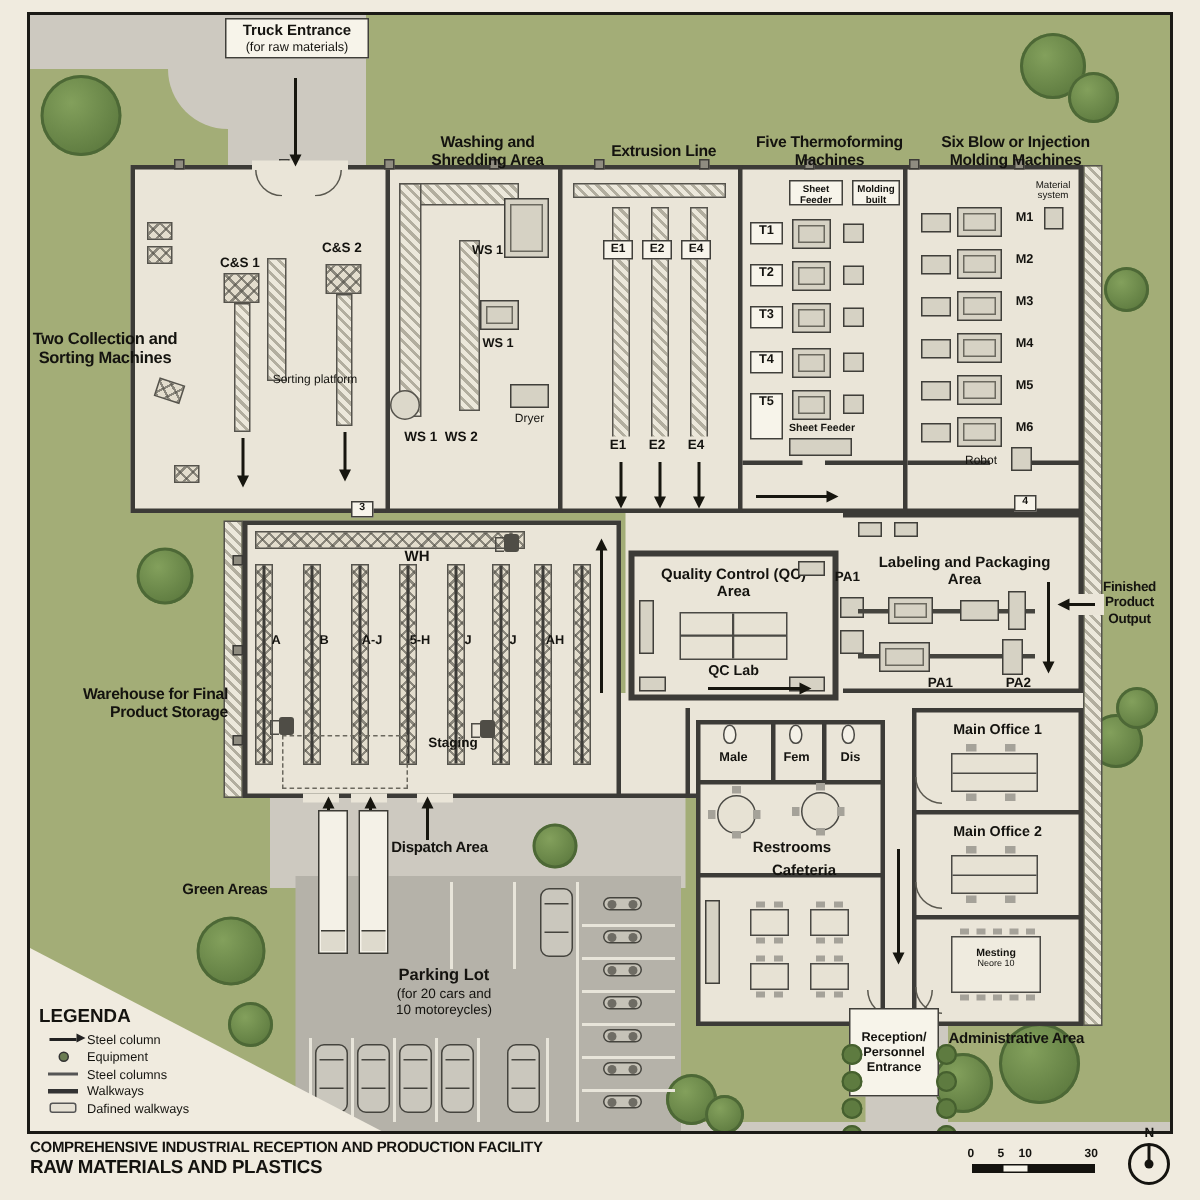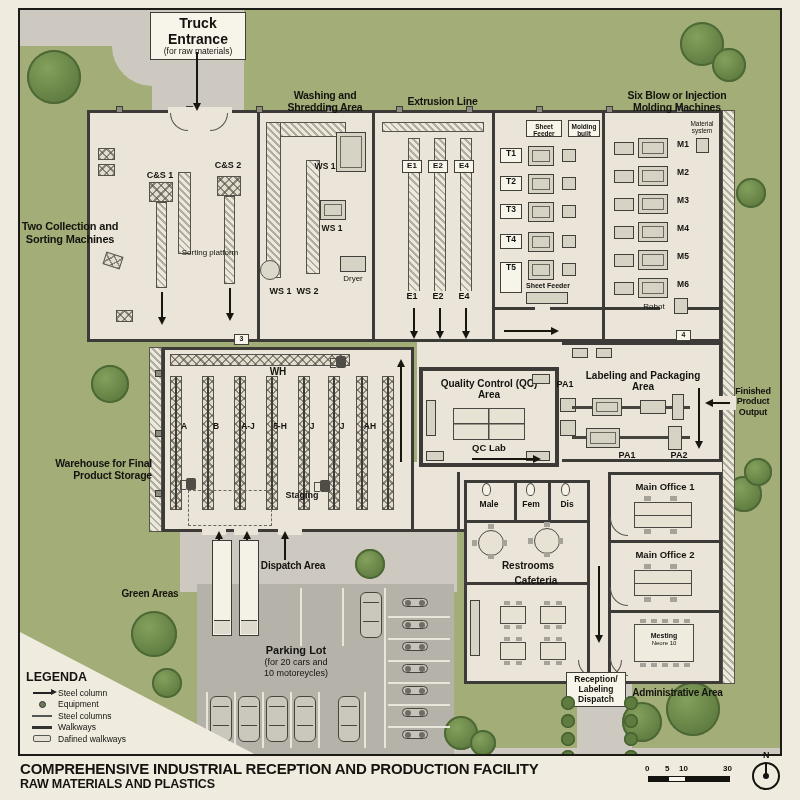--- a/index.html
+++ b/index.html
@@ -91,21 +91,21 @@
   .sym-arrow-thin{width:18px;height:1.5px;background:#222;position:relative}
   .sym-arrow-thin::after{content:"";position:absolute;right:-6px;top:-3px;border-top:3.5px solid transparent;border-bottom:3.5px solid transparent;border-left:6px solid #222}
   .sym-arrow-thick{width:18px;height:2.5px;background:#222;position:relative}
   .sym-arrow-thick::after{content:"";position:absolute;right:-7px;top:-3.5px;border-top:4.5px solid transparent;border-bottom:4.5px solid transparent;border-left:7px solid #222}
   .sym-dot{width:7px;height:7px;border-radius:50%;background:#6b7c52;border:1px solid #333}
   .sym-line-thin{width:20px;height:1.5px;background:#555}
   .sym-line-thick{width:20px;height:3.5px;background:#333}
   .sym-box-light{width:18px;height:7px;background:#e6e1d4;border:1px solid #555;border-radius:2px}
   
   #footer-title{position:absolute;left:20px;top:760px;font-weight:700;letter-spacing:-.2px}
-  #footer-title div:first-child{font-size:15px}
+  #footer-title div:first-child{font-size:10px}
   #footer-title div:last-child{font-size:12.5px}
   .tick{position:absolute;font-size:8px;font-weight:700}
   .seg{position:absolute;height:6px;border:1px solid #14130f}
   #compass{position:absolute;left:752px;top:762px;width:28px;height:28px;border:2.5px solid #14130f;border-radius:50%}
   #compass::before{content:"";position:absolute;left:50%;top:-1px;width:2.5px;height:15px;margin-left:-1.25px;background:#14130f}
   #compass::after{content:"";position:absolute;left:50%;top:50%;width:6px;height:6px;margin:-3px 0 0 -3px;border-radius:50%;background:#14130f}
 </style>
 </head>
 <body>
 
@@ -174,26 +174,27 @@
   <div class="colsq" style="left:656px;top:96px"></div>
   <div class="colsq" style="left:135px;top:360px"></div>
   <div class="colsq" style="left:135px;top:420px"></div>
   <div class="colsq" style="left:135px;top:480px"></div>
 
   <div class="floor" style="left:148px;top:97px;width:64px;height:9px"></div>
   <div class="door" style="left:150px;top:103px"></div>
   <div class="door" style="left:190px;top:103px;transform:scaleX(-1)"></div>
 
   <div class="whitebox" style="left:130px;top:2px;width:96px;padding:2px 1px">
-    <div style="font-size:14px">Truck Entrance</div>
+    <div style="font-size:10px">Truck Entrance</div>
     <div style="font-size:8.5px;font-weight:400">(for raw materials)</div>
   </div>
   <div class="arr a-v a-down" style="left:176px;top:42px;height:52px"></div>
   <div class="glabel" style="left:250px;top:80px;width:110px">Washing and Shredding Area</div>
   <div class="glabel" style="left:370px;top:86px;width:105px">Extrusion Line</div>
+  <div class="glabel" style="left:478px;top:80px;width:110px">Five Thermoforming Machines</div>
   <div class="glabel" style="left:592px;top:80px;width:130px">Six Blow or Injection Molding Machines</div>
   <div class="glabel" style="left:0;top:210px;width:100px;font-size:11px">Two Collection and Sorting Machines</div>
 
   <div class="rlabel s9" style="left:105px;top:160px;width:70px">C&amp;S 1</div>
   <div class="xhatch" style="left:129px;top:172px;width:24px;height:20px"></div>
   <div class="hatch" style="left:136px;top:192px;width:11px;height:86px"></div>
   <div class="hatch" style="left:158px;top:162px;width:13px;height:82px"></div>
   <div class="rlabel s9" style="left:173px;top:150px;width:70px">C&amp;S 2</div>
   <div class="xhatch" style="left:197px;top:166px;width:24px;height:20px"></div>
   <div class="hatch" style="left:204px;top:186px;width:11px;height:88px"></div>
@@ -393,24 +394,24 @@
     <div style="font-size:6px;line-height:1.1">Neore 10</div>
   </div>
   <div class="door" style="left:590px;top:508px"></div>
   <div class="door" style="left:590px;top:578px"></div>
   <div class="door" style="left:590px;top:648px"></div>
 
   <div class="floor" style="left:570px;top:452px;width:18px;height:222px"></div>
   <div class="arr a-v a-down" style="left:578px;top:556px;height:70px"></div>
   <div class="door" style="left:558px;top:650px"></div>
   <div class="door" style="left:584px;top:650px;transform:scaleX(-1)"></div>
-  <div class="whitebox s85" style="left:546px;top:662px;width:60px;padding:2px 0">
+  <div class="whitebox s85" style="left:546px;top:662px;width:60px;padding:14px 0">
     <div>Reception/</div>
-    <div>Labeling</div>
-    <div>Dispatch</div>
+    <div>Personnel</div>
+    <div>Entrance</div>
   </div>
   <div class="glabel" style="left:600px;top:677px;width:115px;font-size:10px">Administrative Area</div>
   <div class="bush" style="left:541px;top:686px;width:14px;height:14px"></div>
   <div class="bush" style="left:541px;top:704px;width:14px;height:14px"></div>
   <div class="bush" style="left:541px;top:722px;width:14px;height:14px"></div>
   <div class="bush" style="left:541px;top:740px;width:14px;height:14px"></div>
   <div class="bush" style="left:604px;top:686px;width:14px;height:14px"></div>
   <div class="bush" style="left:604px;top:704px;width:14px;height:14px"></div>
   <div class="bush" style="left:604px;top:722px;width:14px;height:14px"></div>
   <div class="bush" style="left:604px;top:740px;width:14px;height:14px"></div>

